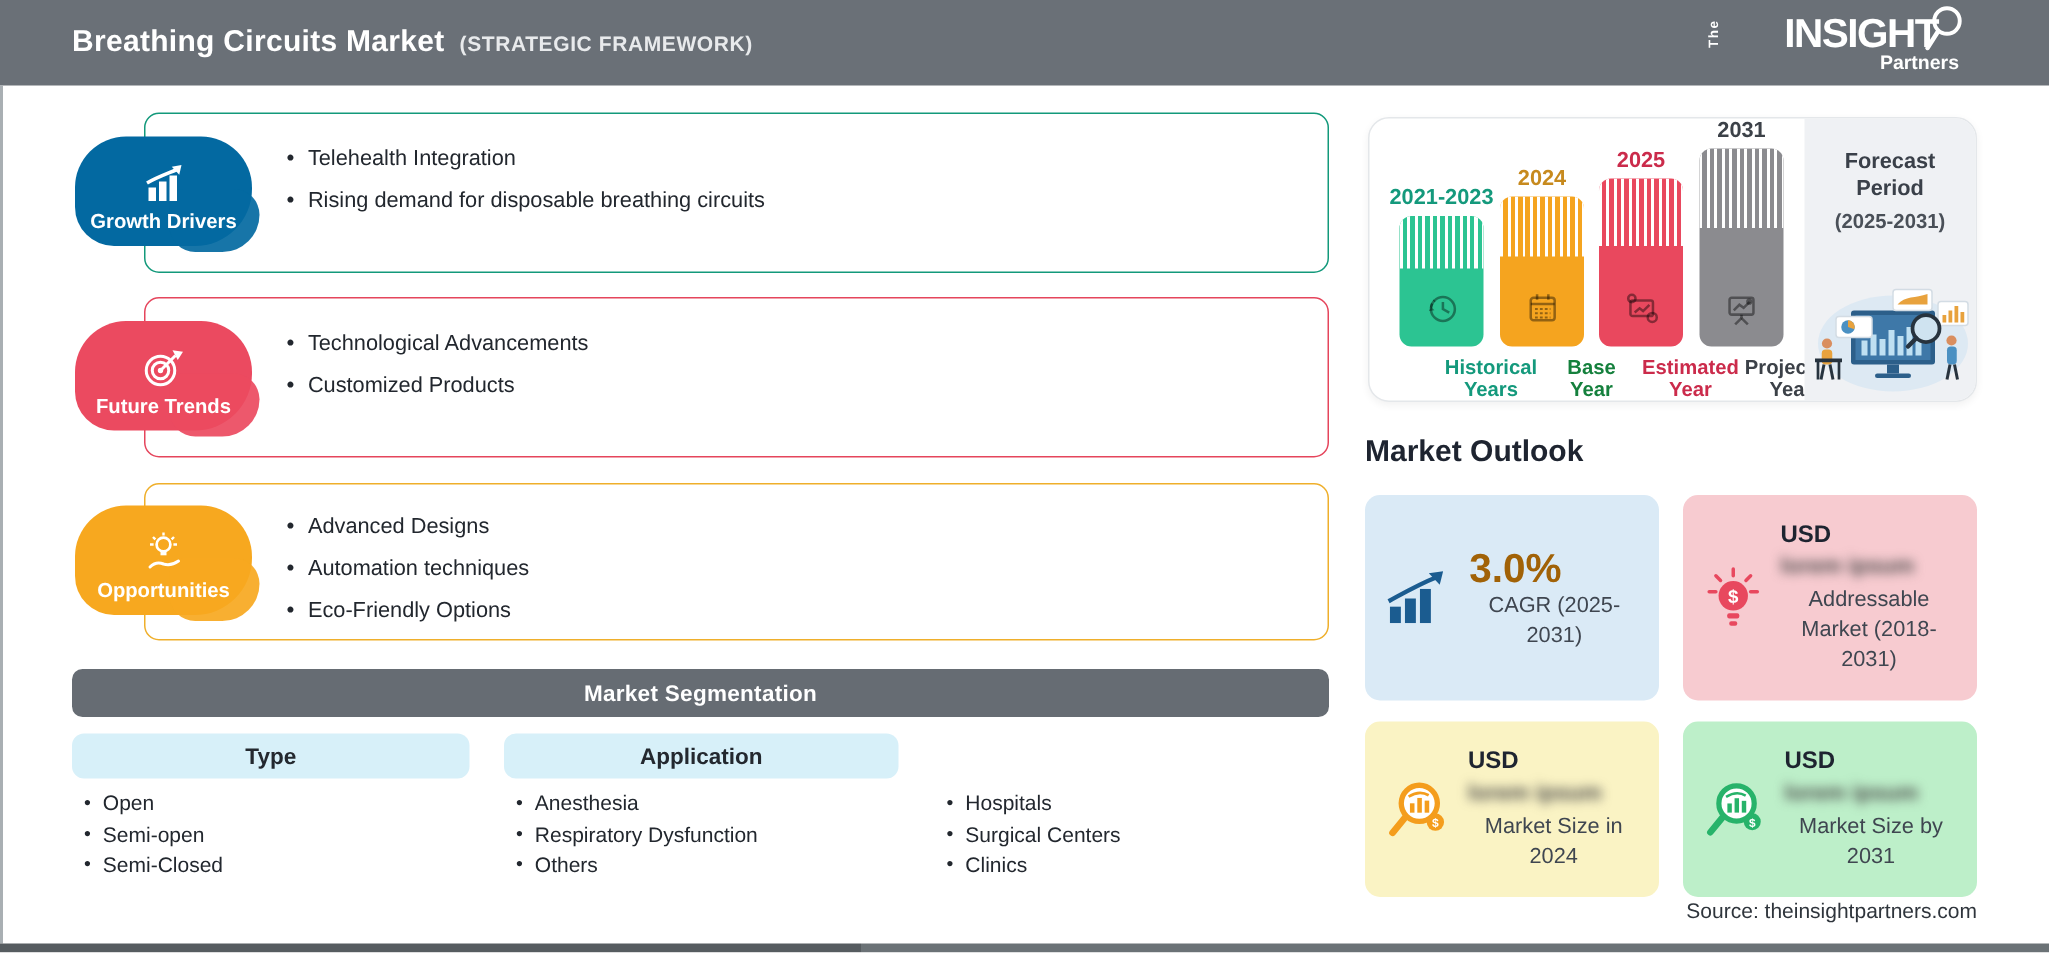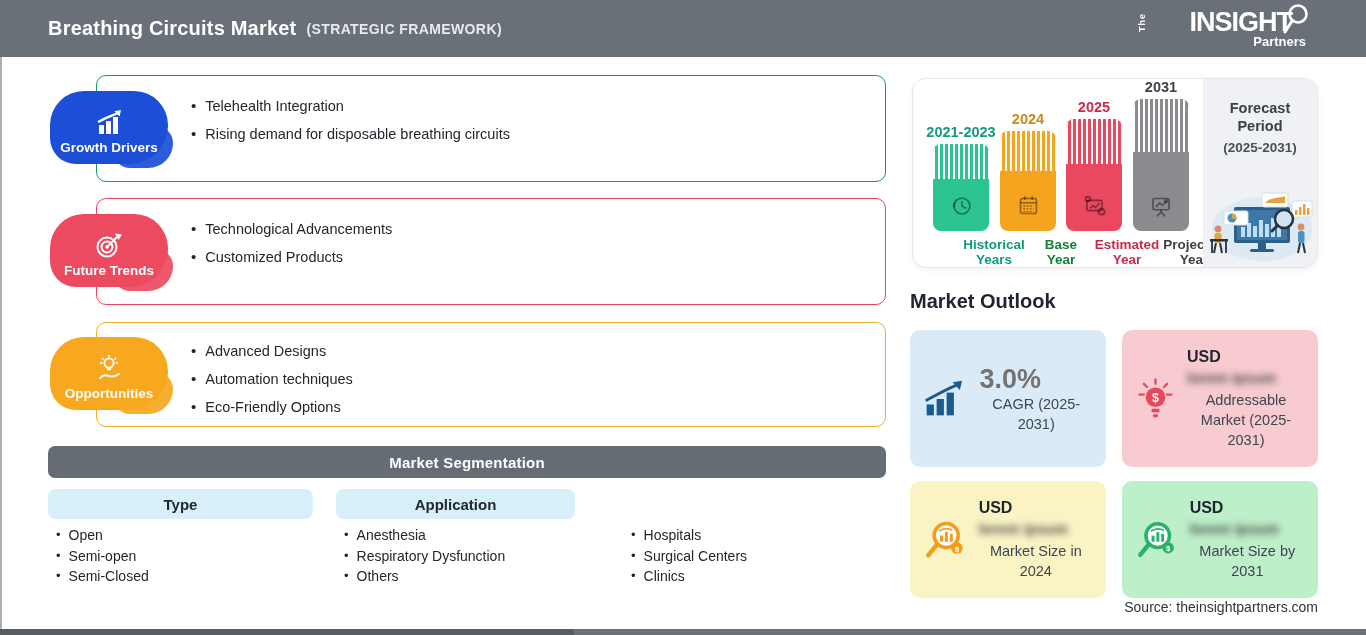--- a/index.html
+++ b/index.html
@@ -29,33 +29,33 @@
   .box-ft { top:198px; height:107px; border:1.6px solid #E5455C; }
   .box-op { top:322px; height:105px; border:1.6px solid #EFAF2B; }
   .box-gd ul, .box-ft ul { padding:16px 0 0 94px; }
   .box-op ul { padding:14px 0 0 94px; }
 
   .fw-badge { position:absolute; left:50px; width:118px; height:73px; border-radius:34px 34px 38px 26px;
               display:flex; flex-direction:column; align-items:center; justify-content:flex-end;
               padding-bottom:9px; z-index:3; }
   .fw-badge::after { content:""; position:absolute; right:-5px; bottom:-4px; width:60px; height:42px;
               border-radius:10px 18px 26px 18px; background:inherit; z-index:-1; opacity:.92; }
-  .badge-gd { top:91px; background:#1d4ed8; }
+  .badge-gd { top:91px; background:#0369a1; }
   .badge-ft { top:214px; background:#EB4A60; }
   .badge-op { top:337px; background:#F7A81F; }
   .fw-label { color:#fff; font-size:13.5px; font-weight:700; white-space:nowrap; }
   .fw-icon { height:30px; display:flex; align-items:center; justify-content:center; margin-bottom:2px; }
 
   
   .seg-bar { position:absolute; left:48px; top:446px; width:838px; height:32px; background:#666C73;
              border-radius:7px; color:#fff; font-size:15px; font-weight:700; display:flex;
              align-items:center; justify-content:center; letter-spacing:.2px; }
   .seg-col-header { position:absolute; top:489px; height:30px; background:#D7F0F9; border-radius:8px;
              display:flex; align-items:center; justify-content:center; font-size:15px; font-weight:700; color:#23282F; }
-  .seg-h1 { left:48px; width:265px; } .seg-h2 { left:336px; width:239px; } .seg-h3 { left:623px; width:263px; }
+  .seg-h1 { left:48px; width:265px; } .seg-h2 { left:336px; width:263px; } .seg-h3 { left:623px; width:263px; }
   .seg-list { position:absolute; top:525px; list-style:none; }
   .seg-l1 { left:56px; } .seg-l2 { left:344px; } .seg-l3 { left:631px; }
   .seg-list li { display:flex; gap:8px; font-size:14px; color:#22272E; line-height:20.5px; }
   .seg-list li::before { content:"•"; font-size:13px; }
 
   
   .timeline { position:absolute; left:912px; top:78px; width:406px; height:190px; background:#fff;
               border:1px solid #E4E7EA; border-radius:14px; box-shadow:0 2px 6px rgba(0,0,0,.06); }
   .forecast { position:absolute; right:0; top:0; bottom:0; width:114px; background:#EFF1F4;
               border-radius:0 13px 13px 0; text-align:center; padding-top:20px; }
@@ -85,21 +85,21 @@
          word-spacing:100vw; }
   .bc1 .cap { color:#14997C; } .bc2 .cap { color:#15803d; } .bc3 .cap { color:#CB2B4B; } .bc4 .cap { color:#3C4148; }
 
   
   .mo-title { position:absolute; left:910px; top:290px; font-size:20px; font-weight:700; color:#1E2430; }
   .card { position:absolute; border-radius:10px; display:flex; align-items:center; padding:0 13px; gap:11px; }
   .card-c1 { left:910px; top:330px; width:196px; height:137px; background:#DAEAF6; }
   .card-c2 { left:1122px; top:330px; width:196px; height:137px; background:#F7CBD0; }
   .card-c3 { left:910px; top:481px; width:196px; height:117px; background:#FAF3C4; }
   .card-c4 { left:1122px; top:481px; width:196px; height:117px; background:#BDEFC9; }
-  .big-val { font-size:27px; font-weight:800; color:#737373; line-height:30px; }
+  .big-val { font-size:27px; font-weight:800; color:#a16207; line-height:30px; }
   .card-sub { font-size:14.5px; color:#3F4650; line-height:20px;text-align:center; }
   .usd { font-size:16px; font-weight:700; color:#1E2430; }
   .redacted { font-size:15px; font-weight:700; color:#4A4A4A; filter:blur(3.5px); margin:3px 0 4px; white-space:nowrap; }
   .card-body { display:flex; flex-direction:column; justify-content:center; max-width:118px; }
 
   .source { position:absolute; right:48px; top:599px; font-size:14px; color:#2F353C; }
   .bottom-bar { position:absolute; left:0; right:0; bottom:0; height:6px;
                 background:linear-gradient(90deg,#565c60 0 42%,#6b7276 42% 100%); }
   .left-edge { position:absolute; left:0; top:57px; bottom:6px; width:2px; background:#A9AFB3; }
 </style>
@@ -375,21 +375,21 @@
       <line x1="5" y1="21" x2="10" y2="21" stroke="#E8485E" stroke-width="2.6" stroke-linecap="round"></line>
       <line x1="41" y1="21" x2="36" y2="21" stroke="#E8485E" stroke-width="2.6" stroke-linecap="round"></line>
       <circle cx="23" cy="24" r="11" fill="#E8485E"></circle>
       <text x="23" y="29" text-anchor="middle" font-size="14" font-weight="bold" fill="#fff" font-family="Liberation Sans, sans-serif">$</text>
       <rect x="18.5" y="37" width="9" height="4" rx="1.5" fill="#E8485E"></rect>
       <rect x="20" y="43" width="6" height="3.4" rx="1.5" fill="#E8485E"></rect>
     </svg>
     <div class="card-body">
       <div class="usd">USD</div>
       <div class="redacted">lorem ipsum</div>
-      <div class="card-sub">Addressable Market (2025-2031)</div>
+      <div class="card-sub">Addressable Market (2018-2031)</div>
     </div>
   </div>
 
   <div class="card card-c3">
     <svg width="50" height="50" viewBox="0 0 50 50">
       <circle cx="26" cy="20" r="13.5" fill="#fff" stroke="#F49D1D" stroke-width="4"></circle>
       <rect x="19" y="20" width="3.4" height="7" fill="#F49D1D"></rect>
       <rect x="24.5" y="16" width="3.4" height="11" fill="#F49D1D"></rect>
       <rect x="30" y="18" width="3.4" height="9" fill="#F49D1D"></rect>
       <path d="M18 15 q8 -5 15 -1" stroke="#F49D1D" stroke-width="2" fill="none"></path>

